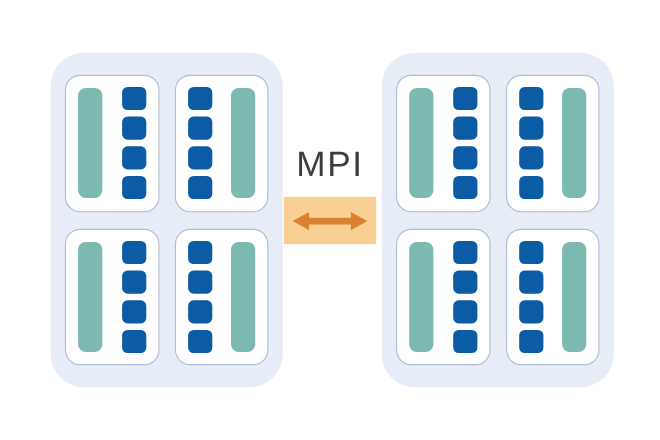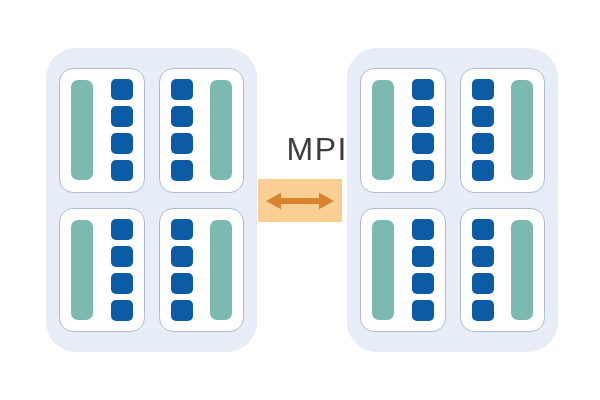--- a/index.html
+++ b/index.html
@@ -54,21 +54,21 @@
     width: 22px;
     height: 21px;
     border-radius: 5px;
     background: var(--square-blue, #0C5BA5);
   }
   .mpi-label {
     position: absolute;
     left: 252px;
     top: 132px;
     width: 96px;
-    text-align: right;
+    text-align: center;
     font-size: 32px;
     font-weight: 400;
     letter-spacing: 1.5px;
     color: var(--label-text, #3D3D3D);
     line-height: 1.1;
   }
   .arrow-box {
     position: absolute;
     left: 258px;
     top: 179px;

